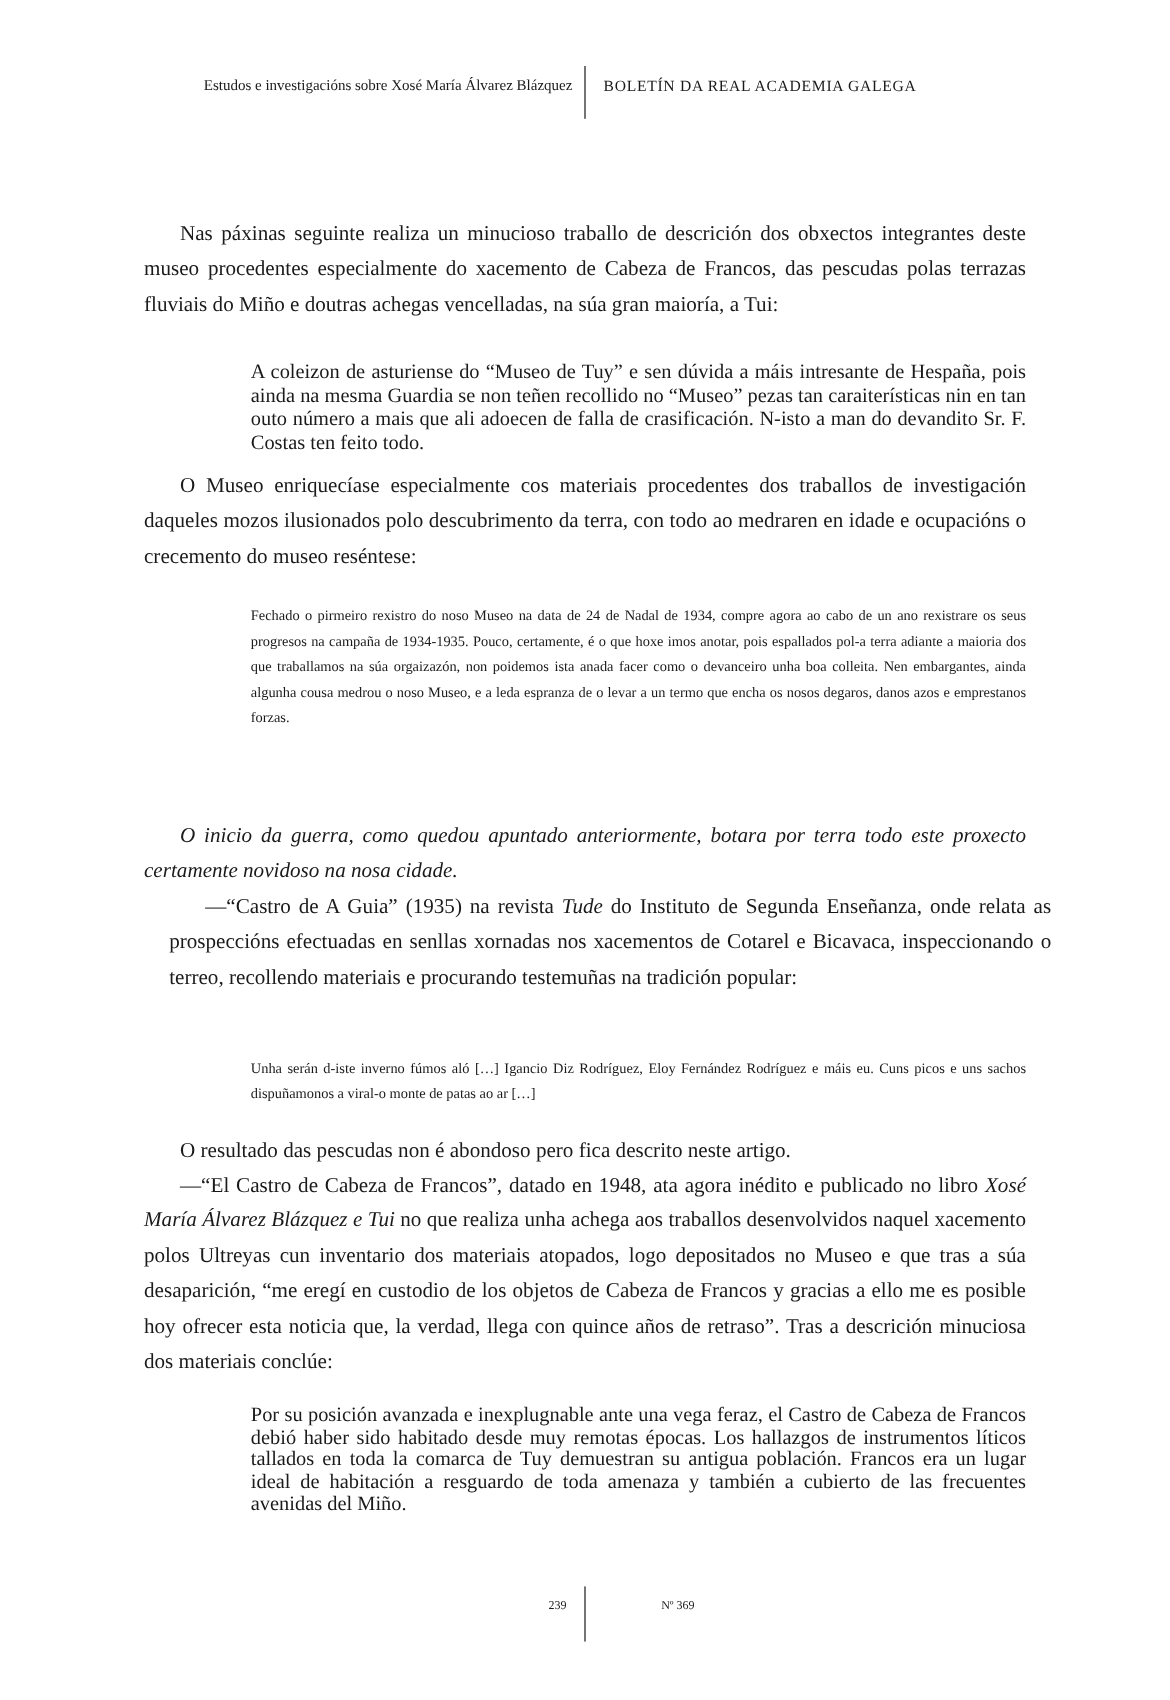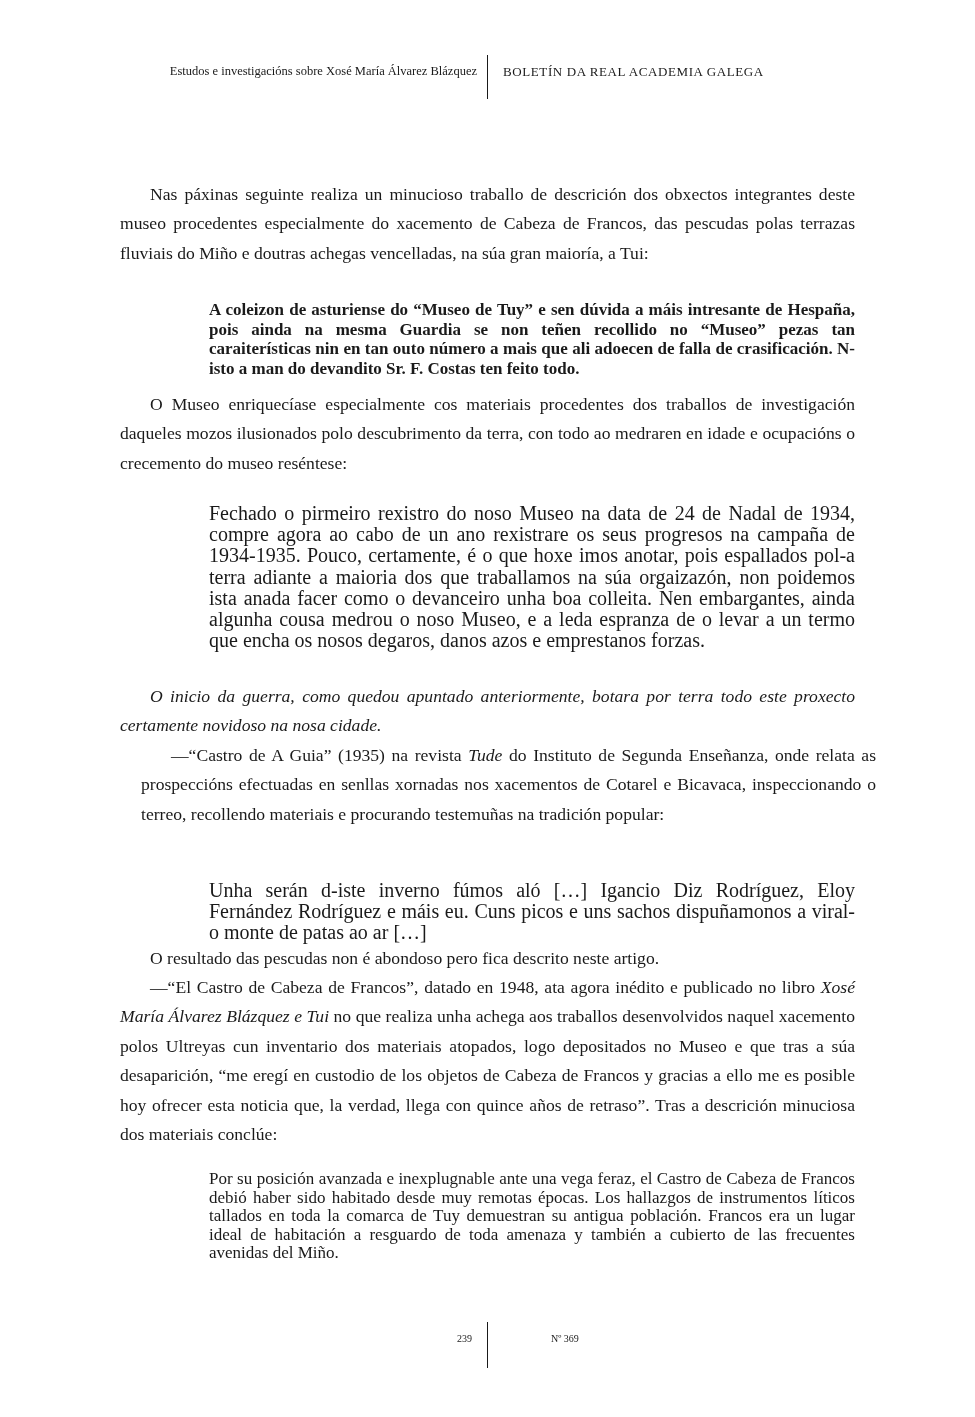--- a/index.html
+++ b/index.html
@@ -4,22 +4,22 @@
 <style>
   html, body { margin:0; padding:0; background:#ffffff; }
   body { width:975px; height:1417px; position:relative; overflow:hidden; color:#1a1a1a;
          font-family:"Liberation Serif", "DejaVu Serif", serif; }
   .hdr-left { position:absolute; top:64px; right:498px; font-size:12.5px; white-space:nowrap; }
   .hdr-right { position:absolute; top:64px; left:503px; font-size:13px; letter-spacing:0.6px; white-space:nowrap; }
   .vsep { position:absolute; left:487px; width:1px; background:#1a1a1a; }
   .body-p { position:absolute; left:120px; width:735px; font-size:17.6px; line-height:29.4px; text-align:justify; margin:0; }
   .body-p.indent { text-indent:30px; }
   .quote { position:absolute; left:209px; width:646px; margin:0; text-align:justify; }
-  .quote.big { font-size:17px; line-height:19.5px;font-weight:bold; }
-  .quote.small { font-size:20px; line-height:21.2px;font-family:Liberation Serif, serif; }
+  .quote.big { font-size:17px; line-height:19.5px; }
+  .quote.small { font-size:12px; line-height:21.2px;font-family:Liberation Serif, serif; }
   .quote.mid { font-size:17px; line-height:18.6px; }
   .footer-num { position:absolute; top:1333px; font-size:10px; white-space:nowrap; }
   i { font-style:italic; }
 </style>
 </head>
 <body>
 
 <div class="hdr-left">Estudos e investigacións sobre Xosé María Álvarez Blázquez</div>
 <div class="vsep" style="top:55px;height:44px;"></div>
 <div class="hdr-right">BOLETÍN DA REAL ACADEMIA GALEGA</div>

